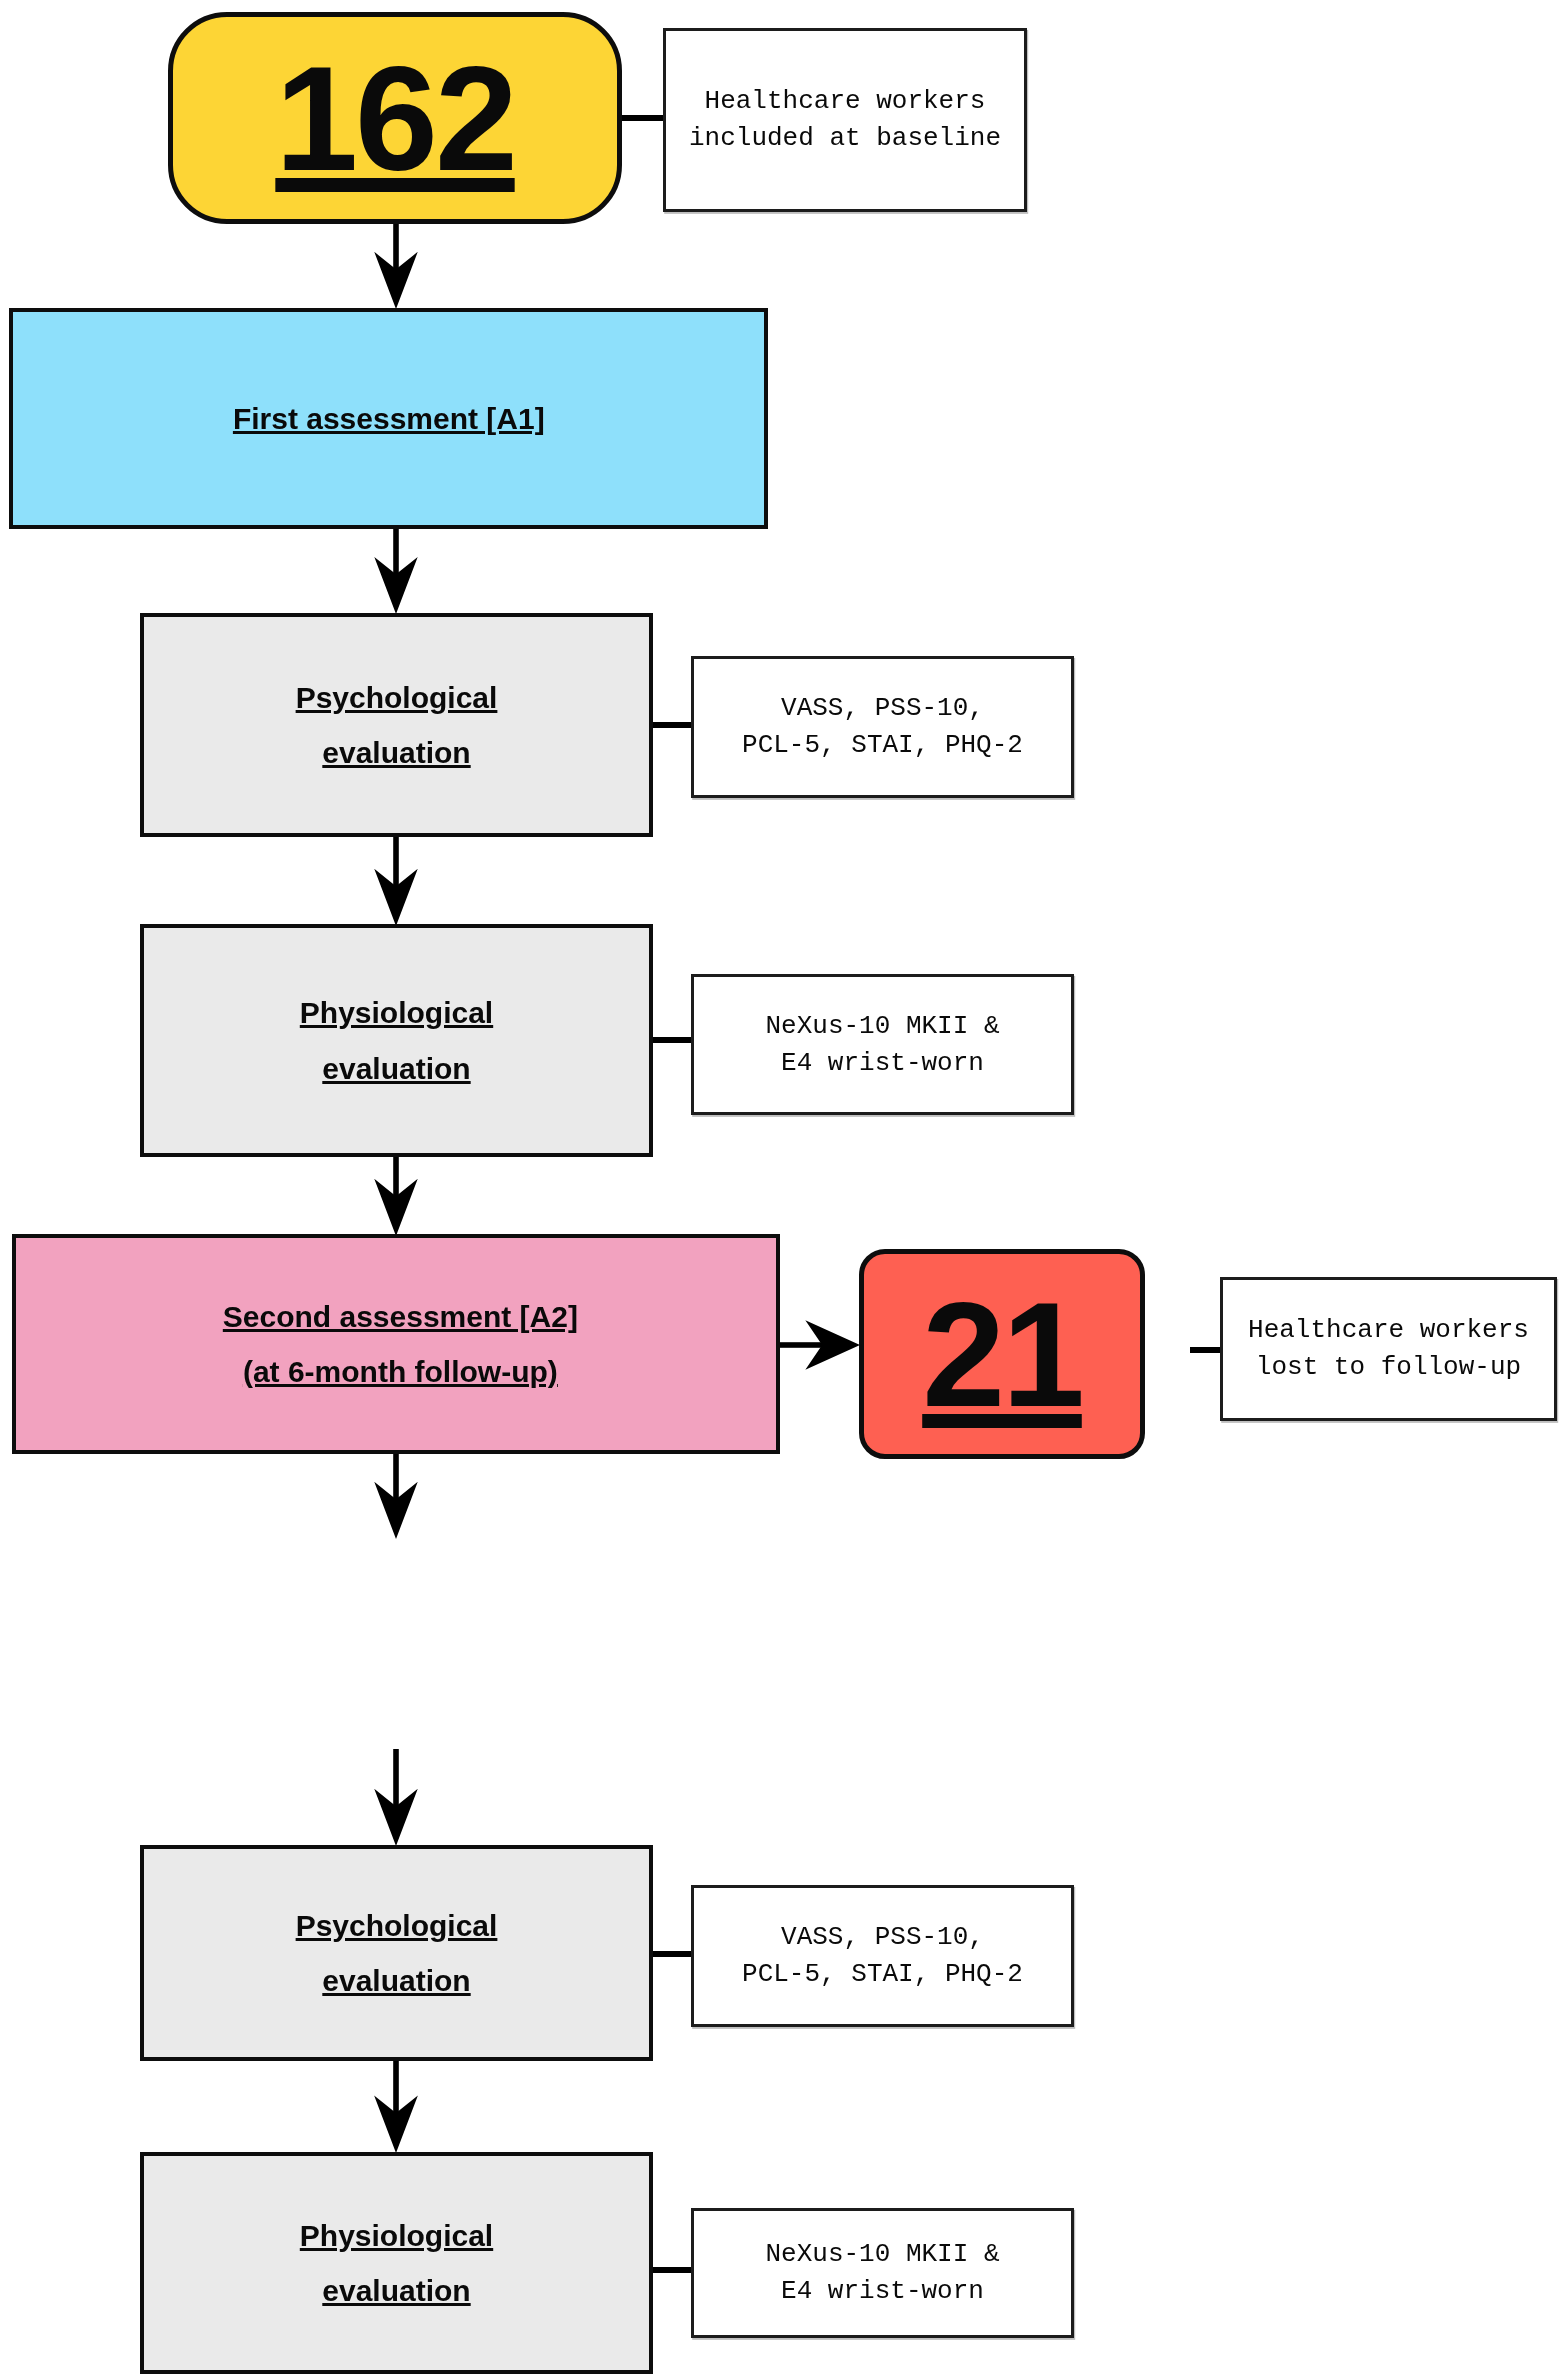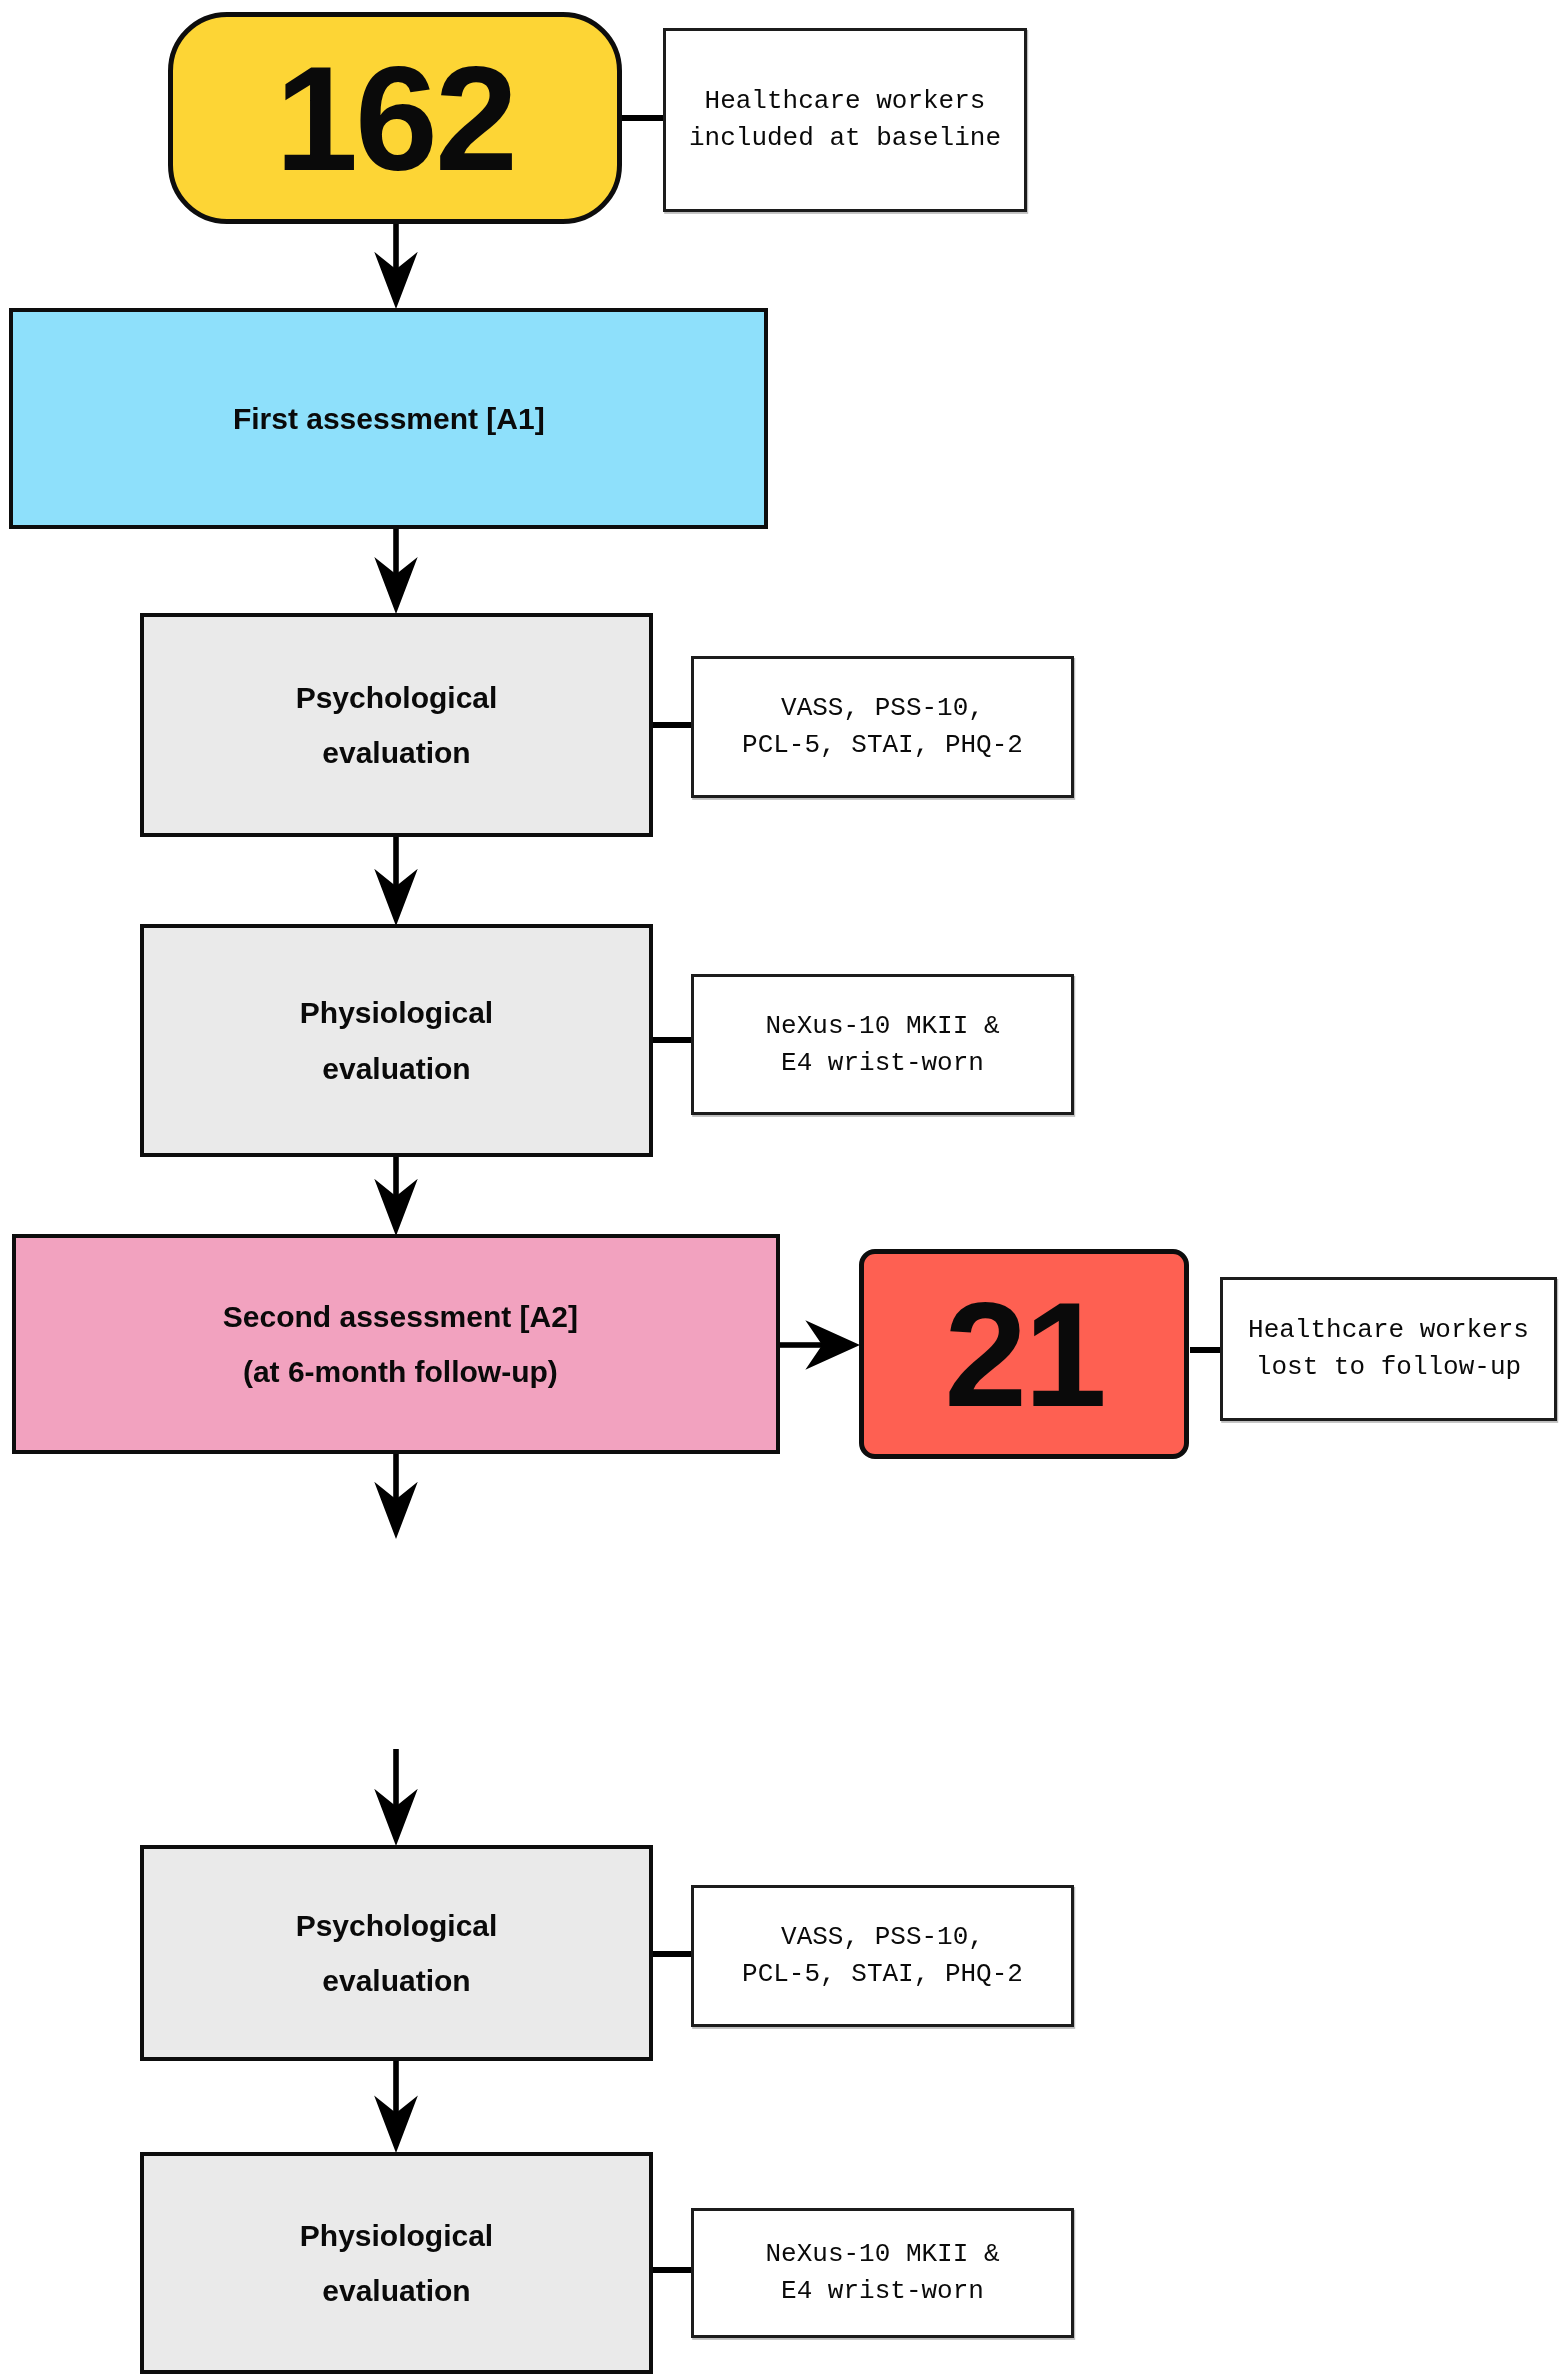--- a/index.html
+++ b/index.html
@@ -13,20 +13,21 @@
     color: #0a0a0a;
   }
   .node {
     position: absolute;
     display: flex;
     align-items: center;
     justify-content: center;
     text-align: center;
     border: 4.4px solid #0d0d0d;
     box-sizing: border-box;
+    text-decoration: underline;
   }
   .pill { border-radius: 59px; border-width: 5px; }
   .sidebox {
     position: absolute;
     display: flex;
     align-items: center;
     justify-content: center;
     text-align: center;
     border: 3.1px solid #1c1c1c;
     box-sizing: border-box;
@@ -41,21 +42,21 @@
 
   
   .n162   { left: 168px;  top: 12.4px;   width: 454px;  height: 212px; }
   .l1     { left: 663px; top: 28px;   width: 364px;  height: 184px; }
   .nA1    { left: 9.3px;   top: 308px;  width: 759px; height: 221px; }
   .npsy1  { left: 140px;  top: 613px;  width: 513px;  height: 224px; }
   .lvass1 { left: 691px; top: 656px; width: 383px;  height: 142px; }
   .nphy1  { left: 140px;  top: 924px; width: 513px;  height: 233px; }
   .lnex1  { left: 691px; top: 974px; width: 383px;  height: 141px; }
   .nA2    { left: 12.4px;   top: 1234px; width: 768px; height: 220px; }
-  .n21    { left: 859px; top: 1249px; width: 330px;  height: 210px; border-radius: 16px; }
+  .n21    { left: 859px; top: 1249px; width: 286px;  height: 210px; border-radius: 26px; }
   .llost  { left: 1220px; top: 1277px; width: 337px;  height: 144px; }
   .n141   { left: 168px;  top: 1537px; width: 460px;  height: 218px; }
   .npsy2  { left: 140px;  top: 1845px; width: 513px;  height: 216px; }
   .lvass2 { left: 691px; top: 1885px; width: 383px;  height: 142px; }
   .nphy2  { left: 140px;  top: 2152px; width: 513px;  height: 222px; }
   .lnex2  { left: 691px; top: 2208px; width: 383px;  height: 130px; }
 
   .c1 { left: 618px;  top: 115px;  width: 49px; }
   .c2 { left: 650px; top: 722px; width: 45px; }
   .c3 { left: 650px; top: 1037px; width: 45px; }

